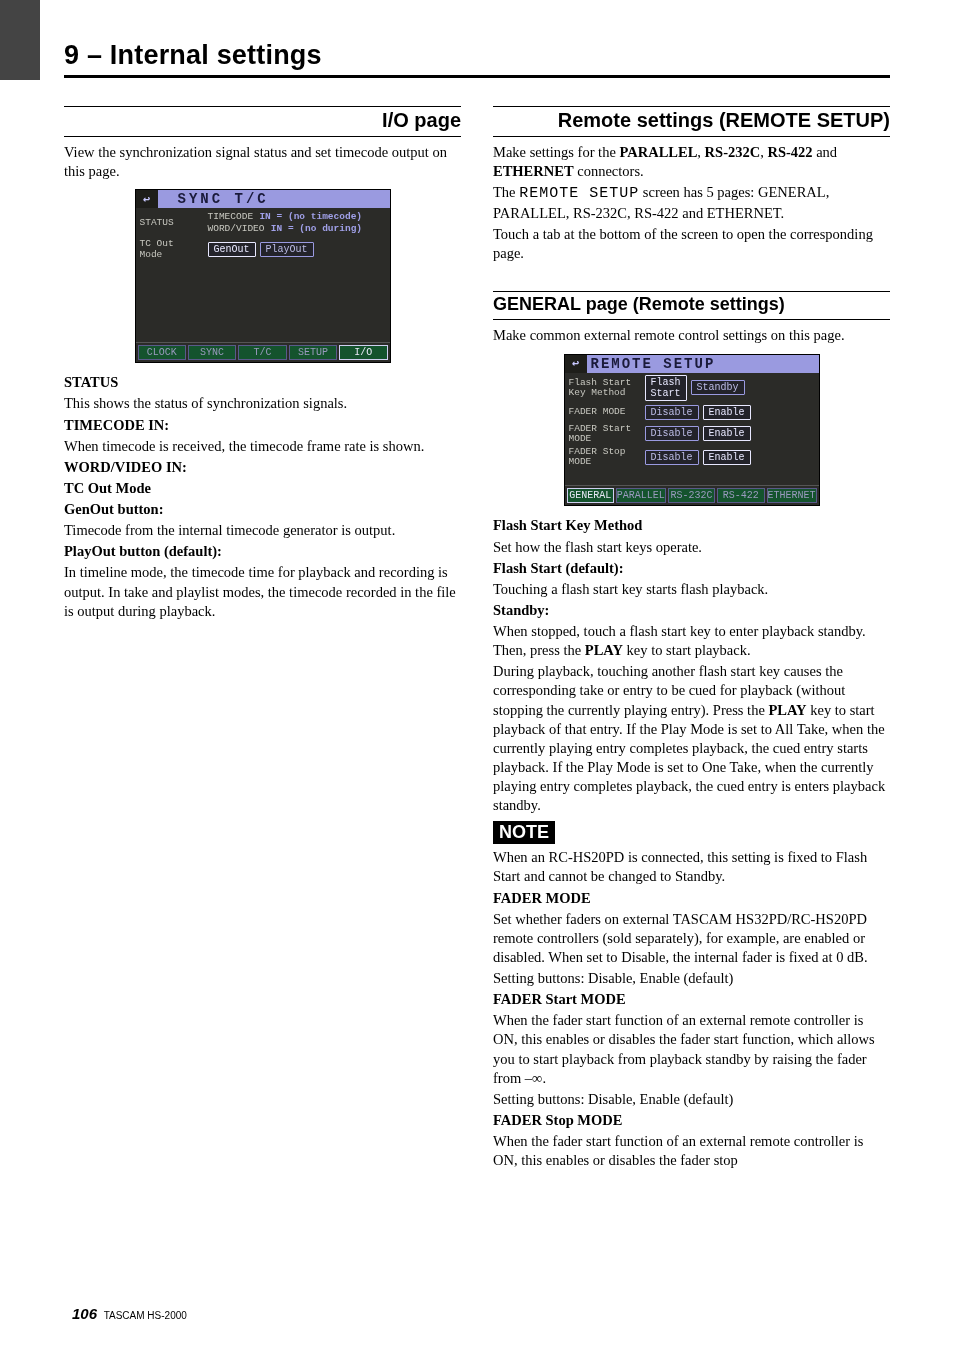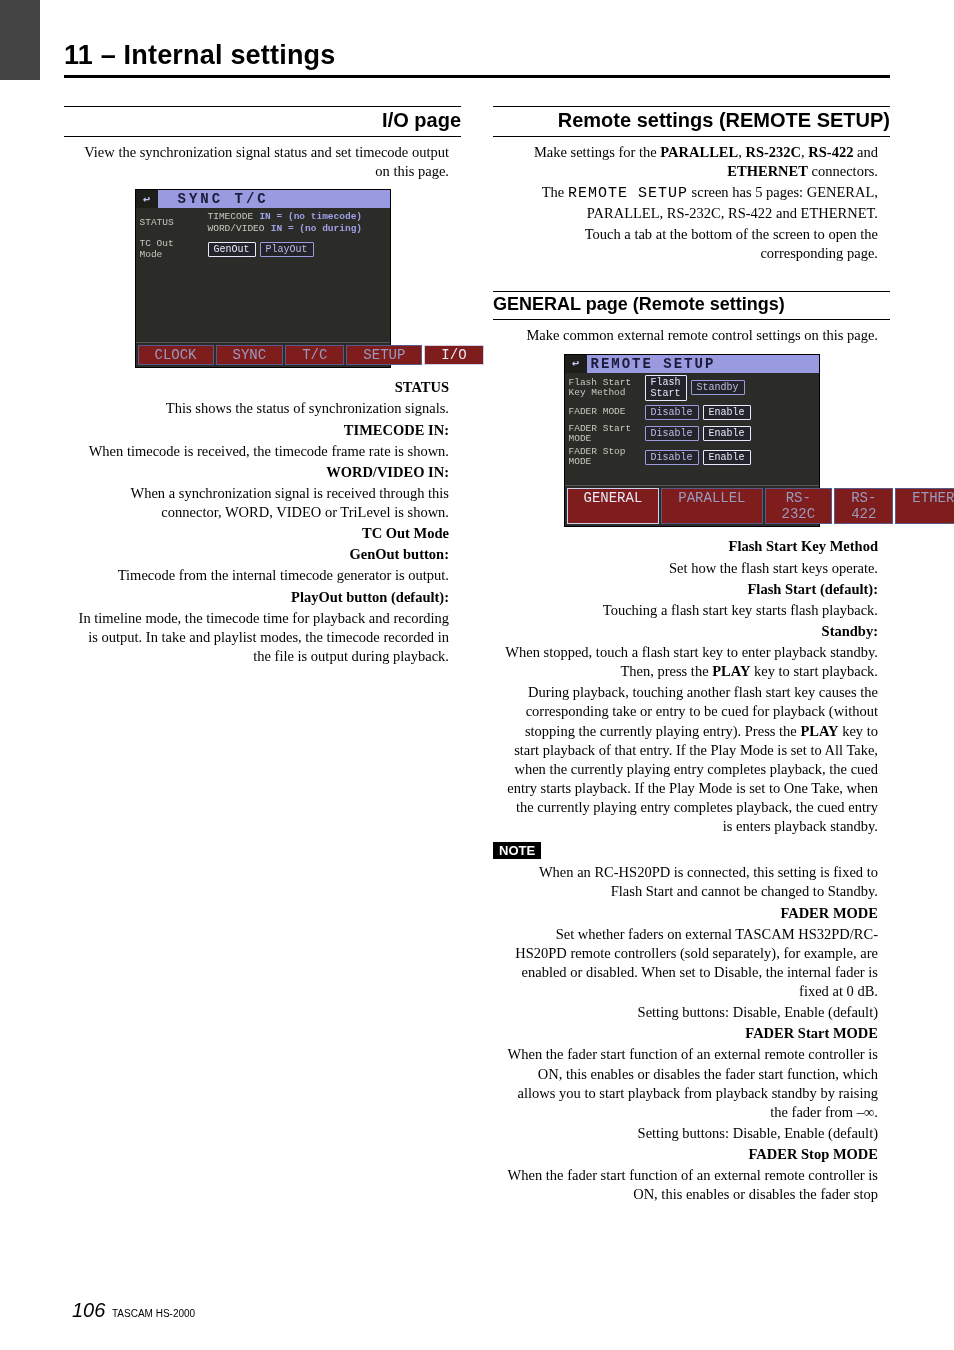--- a/index.html
+++ b/index.html
@@ -6,59 +6,59 @@
   html, body { width: 954px; height: 1350px; background: #fff; font-family: "Times New Roman", serif; color: #000; }
   .page { position: relative; width: 954px; height: 1350px; padding: 40px 64px 40px 64px; }
   .side-tab { position: absolute; left: 0; top: 0; width: 40px; height: 80px; background: #444; }
   .chapter-rule { border-bottom: 3px solid #000; margin-bottom: 28px; padding-bottom: 4px; }
   .chapter-title { font-family: Arial, Helvetica, sans-serif; font-weight: 800; font-size: 27px; letter-spacing: 0.2px; }
   .cols { display: flex; gap: 32px; }
   .col { flex: 1 1 0; min-width: 0; }
   .h2-rule { border-top: 1px solid #000; border-bottom: 1px solid #000; padding: 2px 0 4px 0; margin-bottom: 6px; text-align: right; }
   .h2 { font-family: Arial, Helvetica, sans-serif; font-weight: 700; font-size: 20px; }
   .body { font-size: 14.5px; line-height: 1.32; }
-  .body p { margin: 2px 12px; text-align: right; }
+  .body p { margin: 2px 0; }
   .ind1 { margin-left: 22px; }
   .ind2 { margin-left: 36px; }
   .bold { font-weight: 700; }
   .mono { font-family: "Courier New", monospace; font-size: 15px; letter-spacing: 1px; }
-  .note { display: inline-block; background: #000; color: #fff; font-family: Arial, sans-serif; font-weight: 700; font-size: 13px; padding: 1px 6px; margin-top: 4px; margin-bottom: 2px; }
+  .note { display: inline-block; background: #000; color: #fff; font-family: Arial, sans-serif; font-weight: 700; font-size: 18px; padding: 1px 6px; margin-top: 4px; margin-bottom: 2px; }
   .sec-gap { height: 20px; }
   .footer { position: absolute; bottom: 28px; left: 72px; font-family: Arial, sans-serif; font-size: 10px; }
-  .footer .pg { font-weight: 400; font-style: italic; font-size: 20px; margin-right: 4px; }
+  .footer .pg { font-weight: 700; font-style: italic; font-size: 15px; margin-right: 4px; }
 
   
   .shot { margin: 8px auto 10px auto; background: #2b2b28; color: #dcdce0; font-family: "Courier New", monospace; font-size: 10.5px; border: 1px solid #000; }
   .shot1 { width: 256px; }
   .shot2 { width: 256px; }
   .sh-title-row { display: flex; align-items: stretch; background: #3b3b38; }
   .sh-home { width: 22px; background: #1e1e1a; display:flex; align-items:center; justify-content:center; color:#c8c8ff; font-weight:700; font-size:12px; }
   .sh-title { flex:1; background: #9a9ae0; color:#1a1a3a; font-weight:700; letter-spacing:3px; font-size: 14px; padding: 1px 20px; }
   .sh-title2 { flex:1; background: #9a9ae0; color:#1a1a3a; font-weight:700; letter-spacing:2px; font-size: 14px; padding: 1px 4px; }
   .sh-row { display:flex; align-items:center; padding: 2px 4px; gap:4px; }
   .sh-label { width: 64px; color:#c8c8c0; font-size:9.5px; }
   .sh-label2 { width: 72px; color:#c8c8c0; font-size:9.5px; line-height:1.05; }
   .sh-val { color:#a0a0e8; font-size:9.5px;font-weight:bold; }
   .sh-body { min-height: 80px; }
   .btn { border:1px solid #9a9ae0; background:#23232a; color:#bcbce6; padding: 1px 5px; font-size:10px; border-radius:1px; }
   .btn.sel { border:1.5px solid #e8e8ff; color:#e8e8ff; }
   .tabbar { display:flex; gap:2px; padding:2px; border-top:1px solid #555; }
-  .tab { flex:1; border:1px solid #5a5a8a; background:#7f1d1d; color:#9a9abe; font-size:14px; text-align:center; padding:1px 16px; }
+  .tab { flex:1; border:1px solid #5a5a8a; background:#14532d; color:#9a9abe; font-size:10px; text-align:center; padding:1px 0; }
   .tab.active { color:#e8e8f6; border-color:#cfcff0; }
   .h3-rule { border-top: 1px solid #000; border-bottom: 1px solid #000; padding: 2px 0 4px 0; margin: 6px 0 6px 0; }
   .h3 { font-family: Arial, Helvetica, sans-serif; font-weight: 700; font-size: 18px; }
 </style>
 </head>
 <body>
 
 <div class="page">
   <div class="side-tab"></div>
 
   <div class="chapter-rule">
-    <div class="chapter-title">11 – Internal settings</div>
+    <div class="chapter-title">9 – Internal settings</div>
   </div>
 
   <div class="cols">
 
     <div class="col">
       <div class="h2-rule">
         <div class="h2">I/O page</div>
       </div>
       <div class="body">
         <p>View the synchronization signal status and set timecode output on this page.</p>
@@ -91,21 +91,20 @@
           <div class="tab active">I/O</div>
         </div>
       </div>
 
       <div class="body">
         <p class="bold">STATUS</p>
         <p class="ind1">This shows the status of synchronization signals.</p>
         <p class="bold ind1">TIMECODE IN:</p>
         <p class="ind2">When timecode is received, the timecode frame rate is shown.</p>
         <p class="bold ind1">WORD/VIDEO IN:</p>
-        <p class="ind2">When a synchronization signal is received through this connector, WORD, VIDEO or TriLevel is shown.</p>
       </div>
 
       <div class="body">
         <p class="bold">TC Out Mode</p>
         <p class="bold ind1">GenOut button:</p>
         <p class="ind2">Timecode from the internal timecode generator is output.</p>
         <p class="bold ind1">PlayOut button (default):</p>
         <p class="ind2">In timeline mode, the timecode time for playback and recording is output. In take and playlist modes, the timecode recorded in the file is output during playback.</p>
       </div>
     </div>

